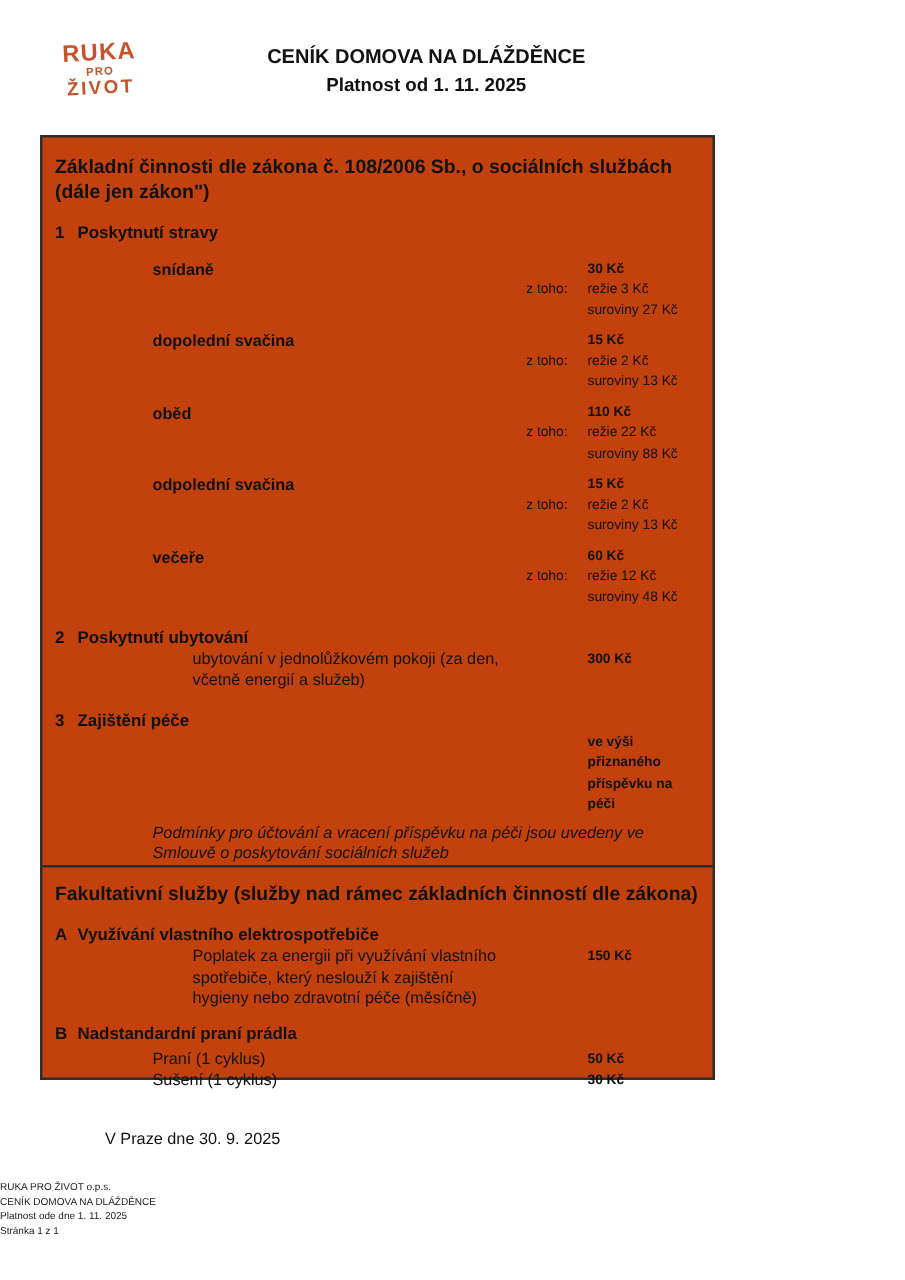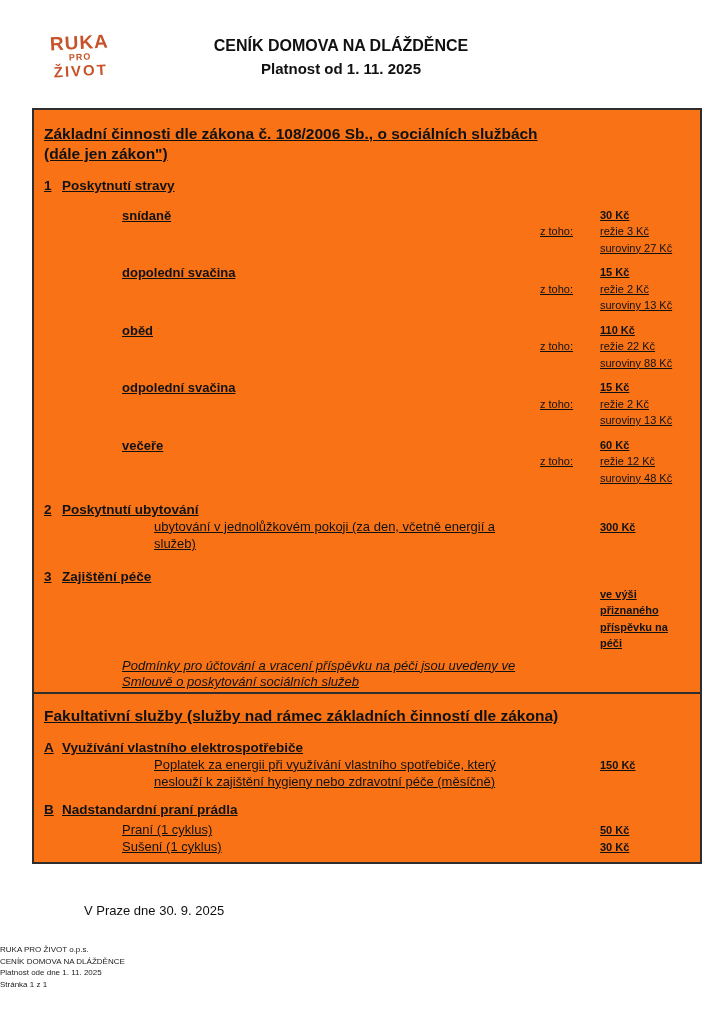--- a/index.html
+++ b/index.html
@@ -26,24 +26,23 @@
   .logo-l2 { font-size:9px;  font-weight:700; letter-spacing:1px; margin-top:1px; }
   .logo-l3 { font-size:15px; font-weight:700; letter-spacing:2px; margin-top:1px; }
 
   
   .titles { position:absolute; top:37px; left:32px; width:618px; text-align:center; }
   .doc-title { font-size:16px; font-weight:700; }
   .doc-subtitle { font-size:15px; font-weight:700; margin-top:5px; }
 
   
   .box {
-    position:absolute; left:32px; width:670px;
-    border:2px solid #2e2e2e; background:#f97316;
+    position:absolute; left:32px; width:540px;
+    border:2px solid #2e2e2e; background:#c2410c;
     padding:12px 10px 10px 10px;
-    text-decoration:underline;
   }
   .box1 { top:108px; height:595px; }
   .box2 { top:692px; height:172px; }
 
   .box-heading { font-size:15.5px; font-weight:700; line-height:1.28; }
   .box1 .box-heading { max-width:510px; margin-top:2px; }
 
   .section-head { display:flex; font-size:13.5px; font-weight:700; line-height:1.25; }
   .section-num  { width:18px; flex:0 0 18px; }
 
@@ -53,21 +52,21 @@
   .meal-name { font-size:13px; font-weight:700; margin-left:78px; padding-top:1px; }
 
   .price-block {
     margin-left:auto;
     display:grid;
     grid-template-columns:44px 90px;
     column-gap:16px;
     font-size:11px;
     line-height:16.5px;
   }
-  .pb-label { white-space:nowrap; }
+  .pb-label { text-align:right; white-space:nowrap; }
   .pb-value { text-align:left;  white-space:nowrap; }
   .pb-price { font-weight:700; }
   .pb-wrap  { white-space:normal; max-width:90px; font-weight:700; }
 
   .note {
     font-style:italic; font-size:13px; line-height:1.3;
     margin-left:78px; width:432px;
   }
   .sub-text { font-size:13px; line-height:1.3; margin-left:110px; width:440px; }
 

